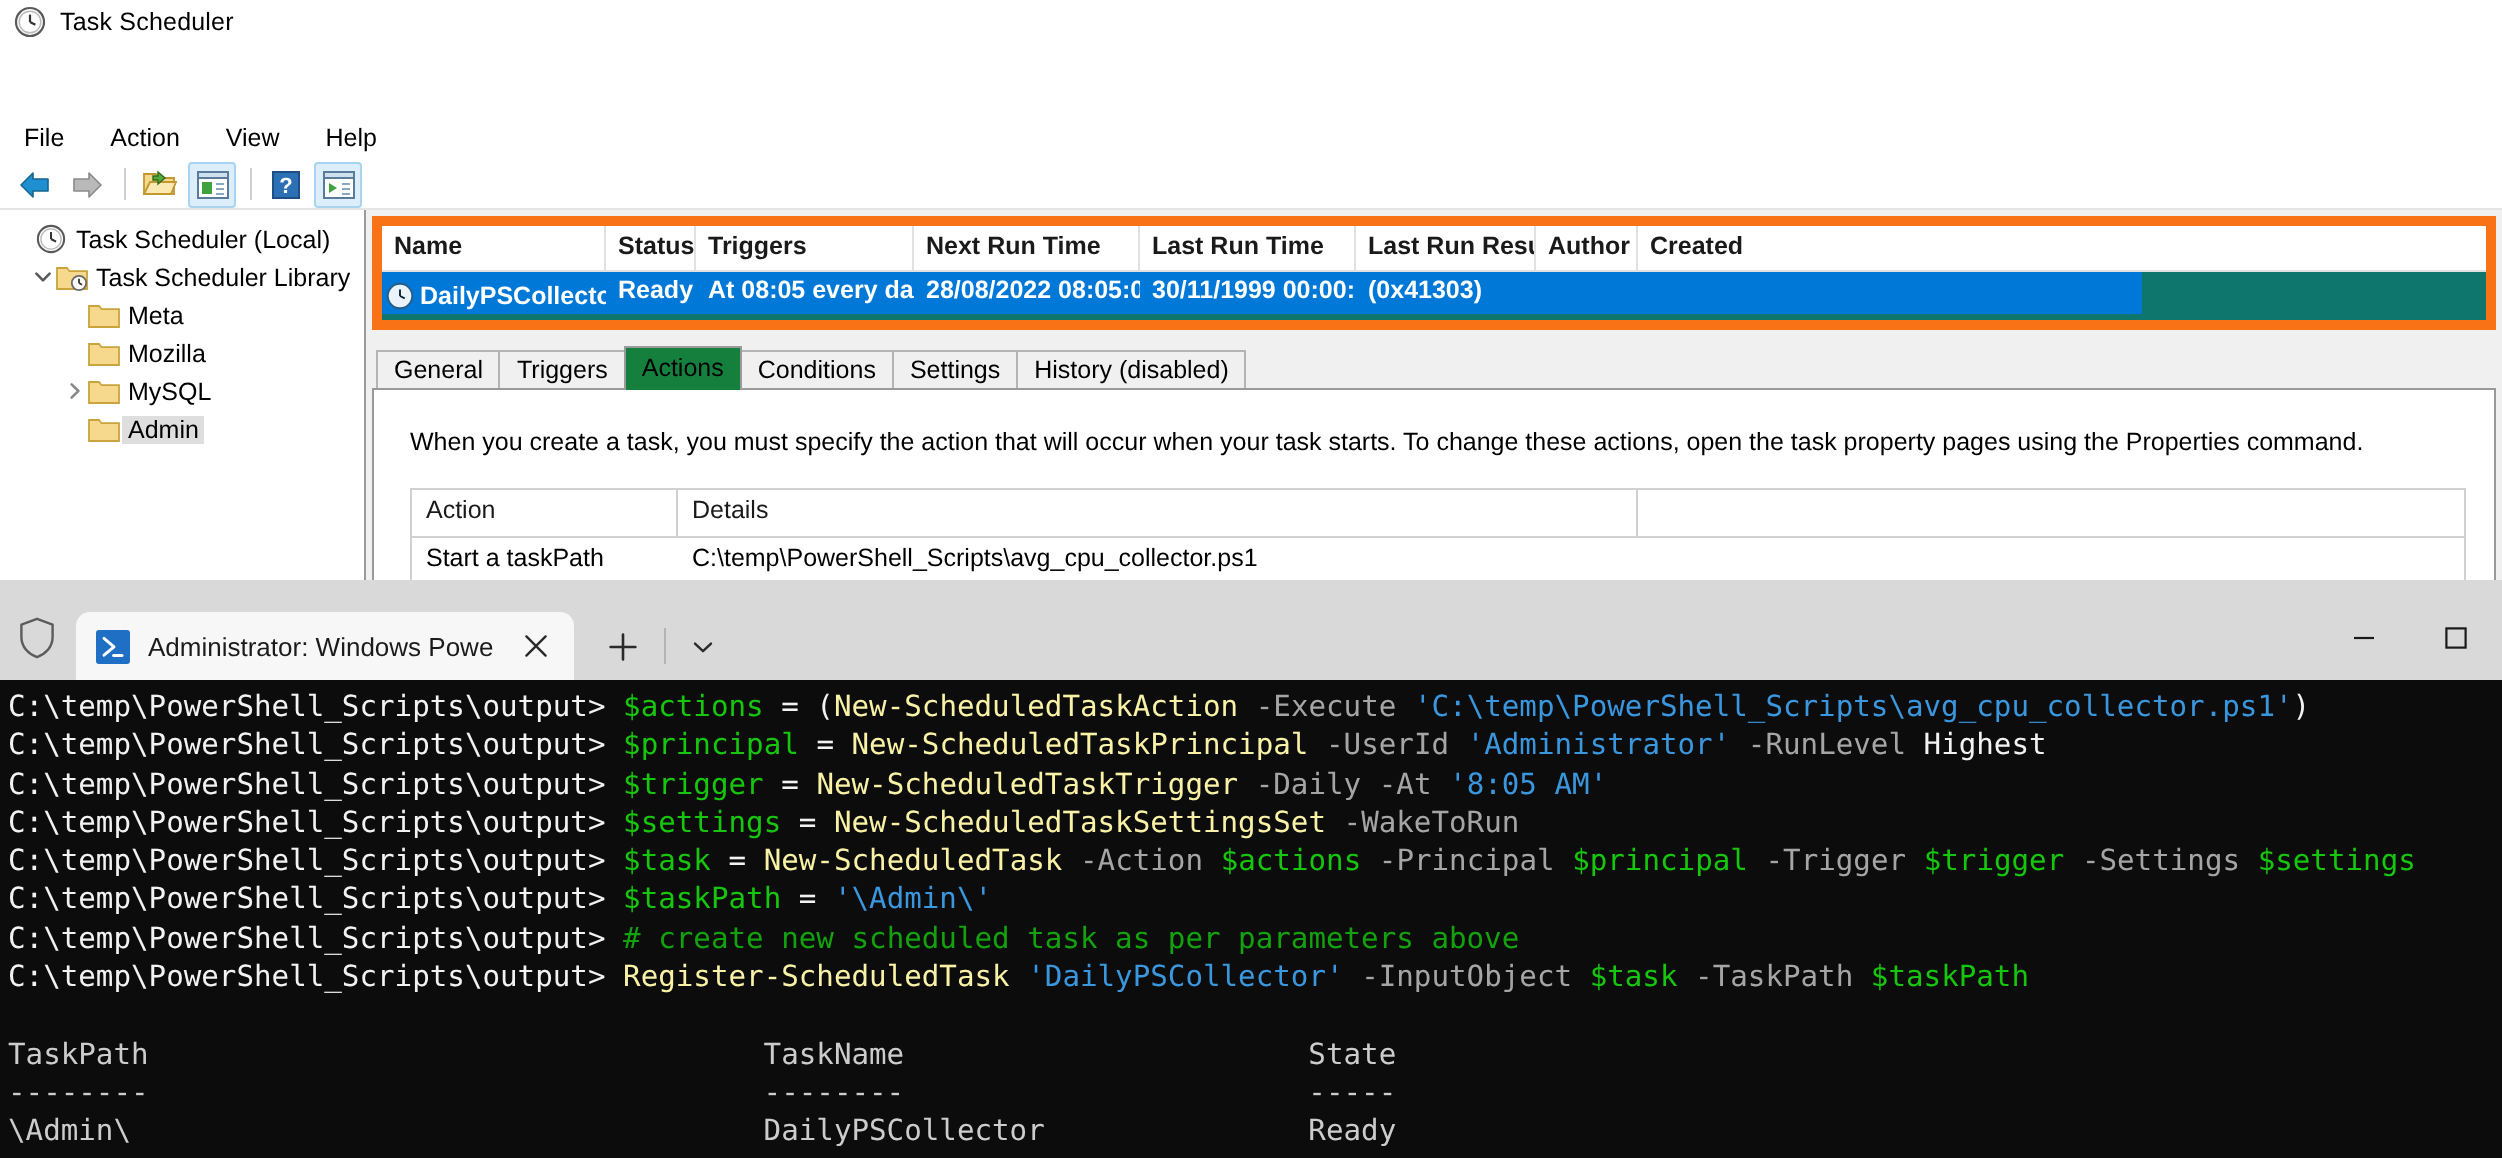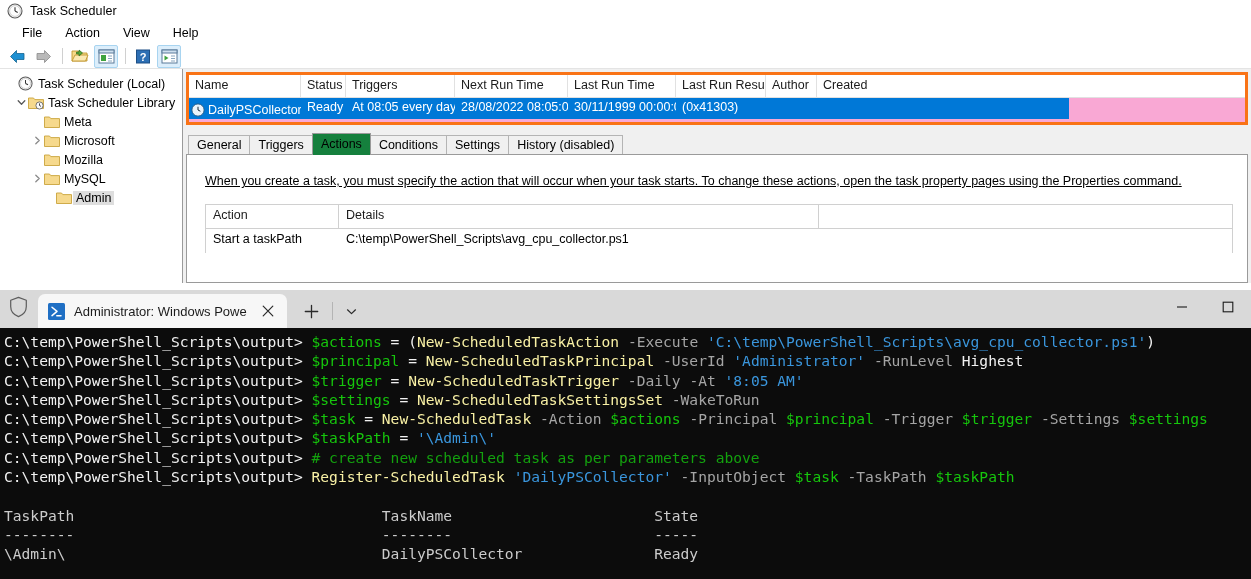--- a/index.html
+++ b/index.html
@@ -11,65 +11,65 @@
   }
   
   #ts-window{position:absolute;left:0;top:0;width:1251px;height:364px;background:#ffffff;overflow:hidden;}
 
   
   .ts-titlebar{height:22px;display:flex;align-items:center;padding-left:7px;background:#ffffff;}
   .ts-title-icon{width:16px;height:16px;margin-right:7px;flex:0 0 auto;}
   .ts-title-text{font-size:12.5px;color:#000;letter-spacing:0.1px;}
 
   
-  .ts-menubar{height:22px;display:flex;align-items:center;padding-left:20px;background:#ffffff;}
+  .ts-menubar{height:22px;display:flex;align-items:center;padding-left:10px;background:#ffffff;margin-top:36px;}
   .ts-menu-item{font-size:12.5px;color:#000;margin-right:19px;padding:1px 2px;cursor:default;}
 
   
   .ts-toolbar{height:24px;display:flex;align-items:center;padding-left:5px;background:#ffffff;border-bottom:1px solid #e4e4e4;}
   .tb-btn{width:22px;height:21px;display:flex;align-items:center;justify-content:center;margin-right:2px;border:1px solid transparent;border-radius:2px;}
   .tb-btn.sel{background:#dceefb;border:1px solid #a8d4f0;}
   .tb-sep{width:1px;height:16px;background:#d0d0d0;margin:0 5px;}
 
   
   .ts-body{display:flex;height:214px;}
   .ts-tree{width:182px;border-right:1px solid #9a9a9a;background:#fff;padding-top:5px;overflow:hidden;}
   .tree-row{display:flex;align-items:center;height:19px;font-size:12.5px;color:#000;padding-left:4px;white-space:nowrap;}
   .tree-row .twisty{width:14px;flex:0 0 14px;display:flex;align-items:center;justify-content:center;color:#707070;font-size:9px;}
   .tree-row .t-ico{width:17px;flex:0 0 17px;display:flex;align-items:center;}
   .tree-row .t-label{padding:0 3px;}
   .tree-row.selected .t-label{background:#dedede;}
 
   .ts-right{flex:1;display:flex;flex-direction:column;min-width:0;background:#f0f0f0;}
 
   
-  .tasklist{margin:3px 3px 0 3px;background:#f9a8d4;border:3px solid #f97316;height:47px;position:relative;}
+  .tasklist{margin:3px 3px 0 3px;background:#0f766e;border:5px solid #f97316;height:47px;position:relative;font-weight:bold;}
   .tl-head{display:flex;height:22px;background:#fff;border-bottom:1px solid #e1e1e1;}
   .tl-th{font-size:12.5px;color:#1a1a1a;padding:3px 0 0 6px;border-right:1px solid #e1e1e1;box-sizing:border-box;overflow:hidden;white-space:nowrap;}
   .tl-row{display:flex;height:21px;background:#0078d7;width:880px;}
   .tl-td{font-size:12.5px;color:#fff;padding:2px 0 0 6px;box-sizing:border-box;overflow:hidden;white-space:nowrap;}
   .tl-td.first{padding-left:2px;display:flex;align-items:center;}
   .clock-sm{width:14px;height:14px;margin-right:3px;flex:0 0 14px;}
 
   
   .detail{margin:9px 3px 0 3px;flex:1;display:flex;flex-direction:column;min-height:0;}
   .tabstrip{display:flex;align-items:flex-end;height:21px;padding-left:2px;}
   .tab{font-size:12.5px;color:#000;height:19px;line-height:19px;padding:0 8px;background:#f0f0f0;border:1px solid #b4b4b4;border-bottom:none;margin-right:-1px;white-space:nowrap;}
   .tab.active{background:#15803d;height:21px;line-height:21px;border-color:#9a9a9a;position:relative;z-index:2;}
   .tabpage{flex:1;background:#fff;border:1px solid #9a9a9a;border-top:1px solid #9a9a9a;padding:0;min-height:0;position:relative;margin-top:-1px;}
-  .desc{font-size:12.5px;color:#000;padding:18px 14px 0 18px;line-height:1.35;text-decoration:underline;}
+  .desc{font-size:12.5px;color:#000;padding:18px 14px 0 18px;line-height:1.35;}
   .acttable{margin:14px 14px 0 18px;border:1px solid #d0d0d0;border-bottom:none;}
   .at-head{display:flex;height:23px;background:#fff;border-bottom:1px solid #d0d0d0;}
   .at-th{font-size:12.5px;color:#1a1a1a;padding:3px 0 0 7px;border-right:1px solid #d0d0d0;box-sizing:border-box;white-space:nowrap;}
   .at-row{display:flex;height:24px;background:#fff;}
   .at-td{font-size:12.5px;color:#000;padding:3px 0 0 7px;box-sizing:border-box;white-space:nowrap;overflow:hidden;}
 
   
   #term{position:absolute;left:0;top:290px;width:1251px;height:289px;background:#0c0c0c;overflow:hidden;}
-  .wt-tabbar{height:38px;background:#d9d9d9;display:flex;align-items:flex-end;position:relative;}
+  .wt-tabbar{height:50px;background:#d9d9d9;display:flex;align-items:flex-end;position:relative;}
   .wt-shield{width:36px;height:42px;display:flex;align-items:center;justify-content:center;}
   .wt-tab{height:34px;min-width:0;background:#f7f7f7;border-radius:7px 7px 0 0;display:flex;align-items:center;padding:0 6px 0 10px;margin-left:2px;}
   .wt-psicon{width:17px;height:17px;flex:0 0 17px;margin-right:9px;}
   .wt-tabtitle{font-size:13px;color:#1b1b1b;white-space:nowrap;}
   .wt-close{width:26px;height:26px;display:flex;align-items:center;justify-content:center;margin-left:8px;border-radius:4px;}
   .wt-new{width:30px;height:30px;display:flex;align-items:center;justify-content:center;margin:0 0 2px 10px;border-radius:4px;}
   .wt-chev{width:26px;height:30px;display:flex;align-items:center;justify-content:center;margin:0 0 2px 6px;border-radius:4px;}
   .wt-sep{width:1px;height:18px;background:#b4b4b4;margin:0 0 8px 5px;}
   .wt-wincontrols{position:absolute;right:0;bottom:0;display:flex;height:42px;align-items:center;}
   .wt-wc{width:46px;height:42px;display:flex;align-items:center;justify-content:center;}
@@ -197,59 +197,46 @@
       <div class="tree-row" style="padding-left:30px;">
         <span class="twisty"></span>
         <span class="t-ico">
           <svg width="16" height="14" viewBox="0 0 16 14">
               <path d="M0.5 2 L5.5 2 L6.8 3.6 L15.5 3.6 L15.5 12.5 L0.5 12.5 Z" fill="#f6d98d" stroke="#c9a43c" stroke-width="0.9"></path>
             </svg>
         </span>
         <span class="t-label">Meta</span>
       </div>
 
+
+      <div class="tree-row" style="padding-left:30px;">
+        <span class="twisty"></span>
+        <span class="t-ico">
+          <svg width="16" height="14" viewBox="0 0 16 14">
+              <path d="M0.5 2 L5.5 2 L6.8 3.6 L15.5 3.6 L15.5 12.5 L0.5 12.5 Z" fill="#f6d98d" stroke="#c9a43c" stroke-width="0.9"></path>
+            </svg>
+        </span>
+        <span class="t-label">Mozilla</span>
+      </div>
+
       <div class="tree-row" style="padding-left:30px;">
         <span class="twisty">
           <svg width="9" height="9" viewBox="0 0 9 9">
               <path d="M2.8 1.2 L6.2 4.5 L2.8 7.8" fill="none" stroke="#8a8a8a" stroke-width="1.3" stroke-linecap="round" stroke-linejoin="round"></path>
             </svg>
         </span>
         <span class="t-ico">
           <svg width="16" height="14" viewBox="0 0 16 14">
               <path d="M0.5 2 L5.5 2 L6.8 3.6 L15.5 3.6 L15.5 12.5 L0.5 12.5 Z" fill="#f6d98d" stroke="#c9a43c" stroke-width="0.9"></path>
             </svg>
         </span>
-        <span class="t-label">Microsoft</span>
-      </div>
-
-      <div class="tree-row" style="padding-left:30px;">
-        <span class="twisty"></span>
-        <span class="t-ico">
-          <svg width="16" height="14" viewBox="0 0 16 14">
-              <path d="M0.5 2 L5.5 2 L6.8 3.6 L15.5 3.6 L15.5 12.5 L0.5 12.5 Z" fill="#f6d98d" stroke="#c9a43c" stroke-width="0.9"></path>
-            </svg>
-        </span>
-        <span class="t-label">Mozilla</span>
-      </div>
-
-      <div class="tree-row" style="padding-left:30px;">
-        <span class="twisty">
-          <svg width="9" height="9" viewBox="0 0 9 9">
-              <path d="M2.8 1.2 L6.2 4.5 L2.8 7.8" fill="none" stroke="#8a8a8a" stroke-width="1.3" stroke-linecap="round" stroke-linejoin="round"></path>
-            </svg>
-        </span>
-        <span class="t-ico">
-          <svg width="16" height="14" viewBox="0 0 16 14">
-              <path d="M0.5 2 L5.5 2 L6.8 3.6 L15.5 3.6 L15.5 12.5 L0.5 12.5 Z" fill="#f6d98d" stroke="#c9a43c" stroke-width="0.9"></path>
-            </svg>
-        </span>
         <span class="t-label">MySQL</span>
       </div>
 
-      <div class="tree-row selected" style="padding-left:42px;">
+      <div class="tree-row selected" style="padding-left:30px;">
         <span class="twisty"></span>
         <span class="t-ico">
           <svg width="16" height="14" viewBox="0 0 16 14">
               <path d="M0.5 2 L5.5 2 L6.8 3.6 L15.5 3.6 L15.5 12.5 L0.5 12.5 Z" fill="#f6d98d" stroke="#c9a43c" stroke-width="0.9"></path>
             </svg>
         </span>
         <span class="t-label">Admin</span>
       </div>
     </div>
 

